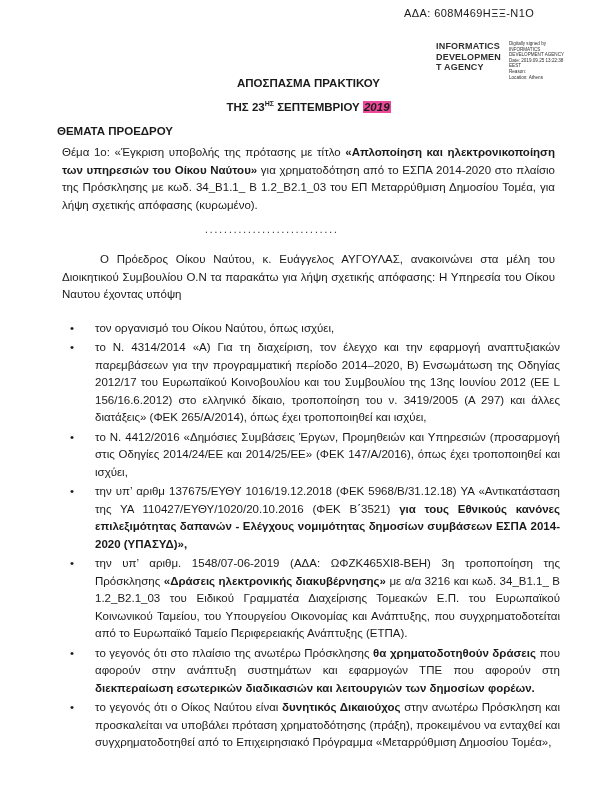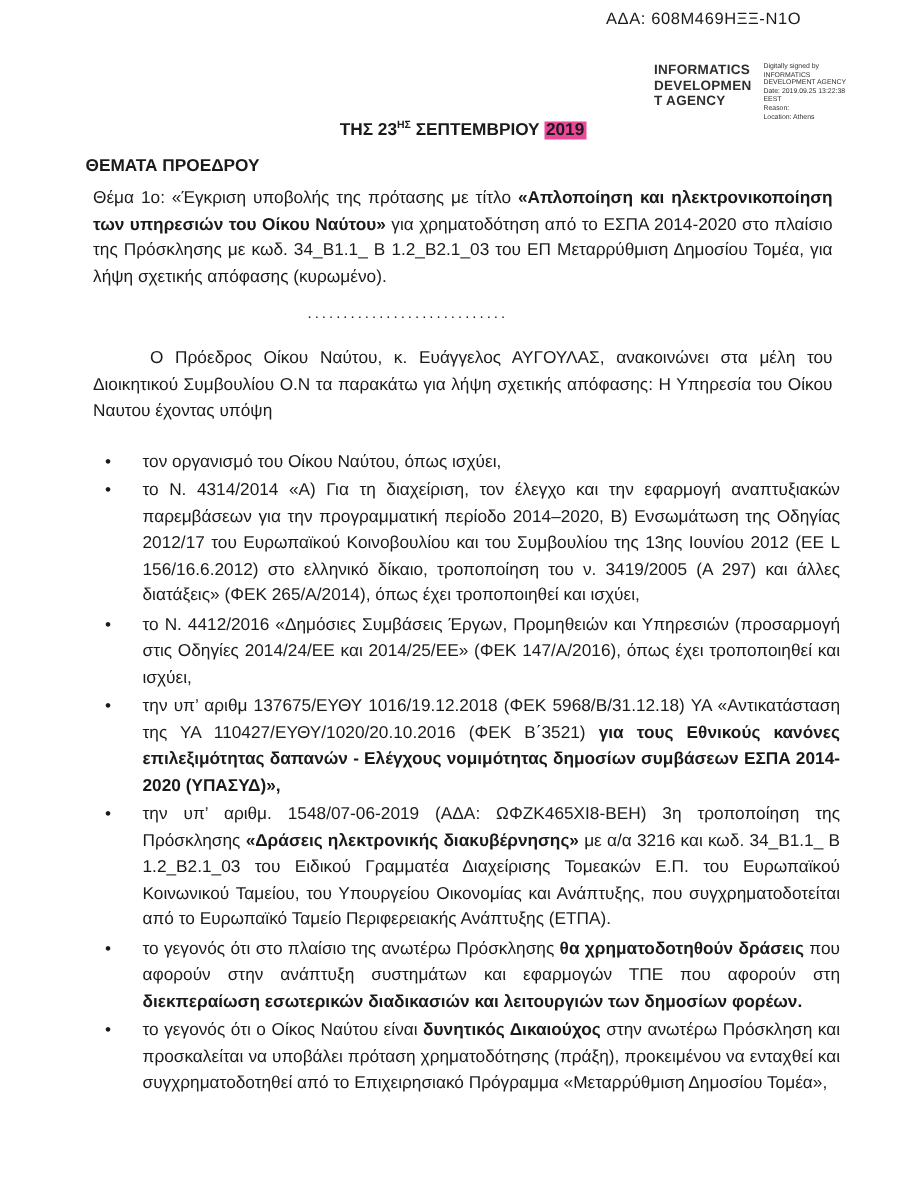--- a/index.html
+++ b/index.html
@@ -75,21 +75,22 @@
         <div>DEVELOPMENT AGENCY</div>
         <div>Date: 2019.09.25 13:22:38</div>
         <div>EEST</div>
         <div>Reason:</div>
         <div>Location: Athens</div>
       </div>
   </div>
 
   <div class="content">
 
-    <div class="t3"><span>ΤΗΣ 23</span><sup>ΗΣ</sup><span> ΣΕΠΤΕΜΒΡΙΟΥ </span><span class="hl" style="background: #ec4899;">2019</span></div>
+    <div class="t1">ΑΠΟΣΠΑΣΜΑ ΠΡΑΚΤΙΚΟΥ</div>
+    <div class="t3"><span>ΤΗΣ 23</span><sup>ΗΣ</sup><span> ΣΕΠΤΕΜΒΡΙΟΥ </span><span class="hl" style="background: #ec4899; font-style: italic;">2019</span></div>
 
     <div class="sect">ΘΕΜΑΤΑ ΠΡΟΕΔΡΟΥ</div>
 
     <p class="just theme"><span>Θέμα 1ο: «Έγκριση υποβολής της πρότασης με τίτλο </span><span class="b">«Απλοποίηση και ηλεκτρονικοποίηση των υπηρεσιών του Οίκου Ναύτου»</span><span> για χρηματοδότηση από το ΕΣΠΑ 2014-2020 στο πλαίσιο της Πρόσκλησης με κωδ. 34_Β1.1_ Β 1.2_Β2.1_03 του ΕΠ Μεταρρύθμιση Δημοσίου Τομέα, για λήψη σχετικής απόφασης (κυρωμένο).</span></p>
 
     <div class="dots">............................</div>
 
     <p class="just intro"><span>Ο Πρόεδρος Οίκου Ναύτου, κ. Ευάγγελος ΑΥΓΟΥΛΑΣ, ανακοινώνει στα μέλη του Διοικητικού Συμβουλίου Ο.Ν τα παρακάτω για λήψη σχετικής απόφασης: Η Υπηρεσία του Οίκου Ναυτου έχοντας υπόψη</span></p>
 
     <div class="bullets">

